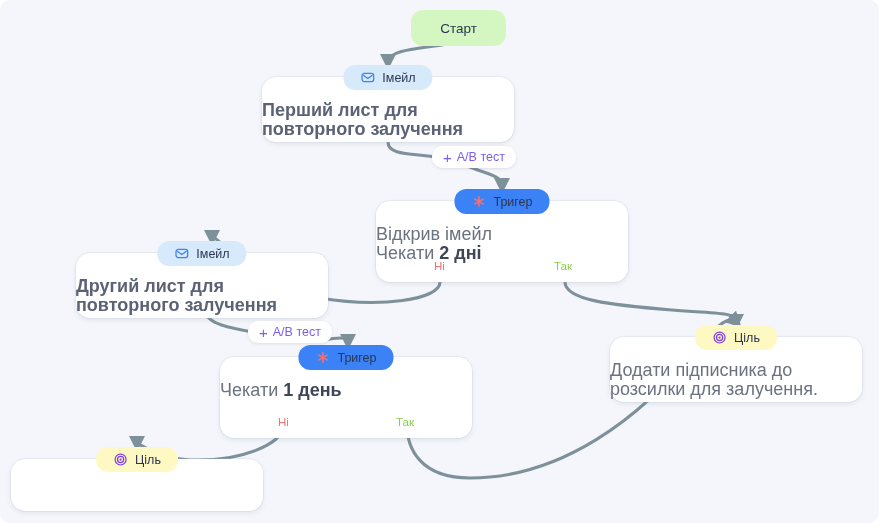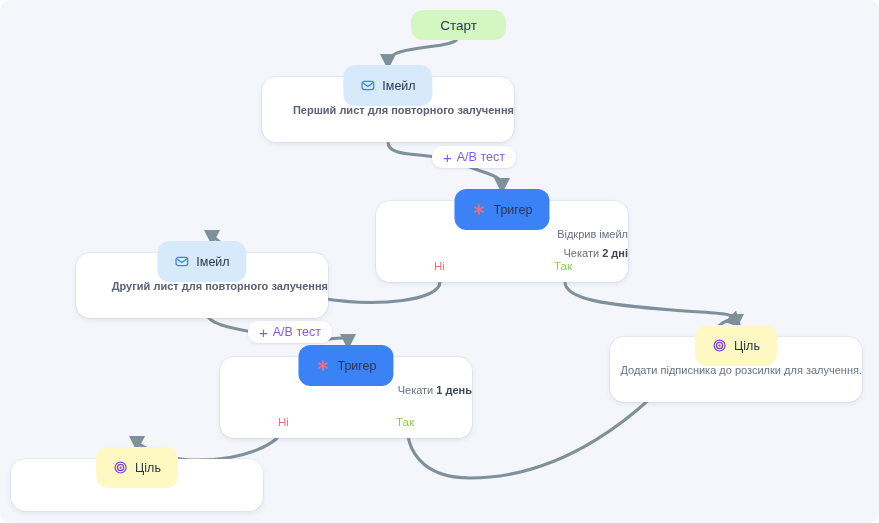--- a/index.html
+++ b/index.html
@@ -22,36 +22,36 @@
   .node{
     position:absolute;
     background:#ffffff;
     border-radius:14px;
     box-shadow:0 2px 5px rgba(60,72,110,.10), 0 0 0 .5px rgba(180,190,215,.35);
     box-sizing:border-box;
     display:flex;flex-direction:column;align-items:center;
   }
   .node-body{
     width:100%;
-    text-align:right;
+    text-align:left;
     color:#6b7280;
-    font-size:11px;
+    font-size:18px;
     line-height:19px;
     box-sizing:border-box;
   }
   .node-body.bold{color:#5b6275;font-weight:bold;}
   .node-body b{color:#3f4656;font-weight:bold;}
 
   
   .badge{
     position:absolute;
     top:-12px;
     left:50%;
     transform:translateX(-50%);
-    height:41px;
+    height:25px;
     border-radius:12px;
     display:flex;align-items:center;justify-content:center;
     gap:7px;
     padding:0 17px;
     font-size:12.5px;
     white-space:nowrap;
     box-sizing:border-box;
   }
   .badge-email{background:#d7eafc;color:#2b3550;}
   .badge-trigger{background:#3b82f6;color:#2b3550;}
@@ -116,21 +116,21 @@
       <path d="M 565 282 C 565 300, 610 305, 672 310 C 720 314, 736 312, 736 322"></path>
 
       <path d="M 205 310 C 205 328, 248 330, 286 338 C 320 345, 348 332, 348 342"></path>
 
       <path d="M 284 425 C 284 444, 240 462, 190 460 C 150 458, 137 440, 137 444"></path>
 
       <path d="M 407 425 C 407 448, 420 478, 470 478 C 560 478, 640 420, 700 345 C 720 322, 730 316, 736 322"></path>
     </g>
   </svg>
 
-  <div class="start-pill" style="left:411px;top:10px;width:95px;height:30px;">
+  <div class="start-pill" style="left:411px;top:10px;width:95px;height:36px;">
     <span>Старт</span>
   </div>
 
   <div class="node" style="left:262px;top:77px;width:252px;height:65px;padding-top:24px;">
     <div class="badge badge-email">
       <span class="ico">
         <svg width="15" height="15" viewBox="0 0 20 20" fill="none" stroke="#3b82f6" stroke-width="1.7">
           <rect x="2.2" y="4.6" width="15.6" height="10.8" rx="3"></rect>
           <path d="M4.4 7.2 L10 11.4 L15.6 7.2" stroke-linecap="round" stroke-linejoin="round"></path>
         </svg>

